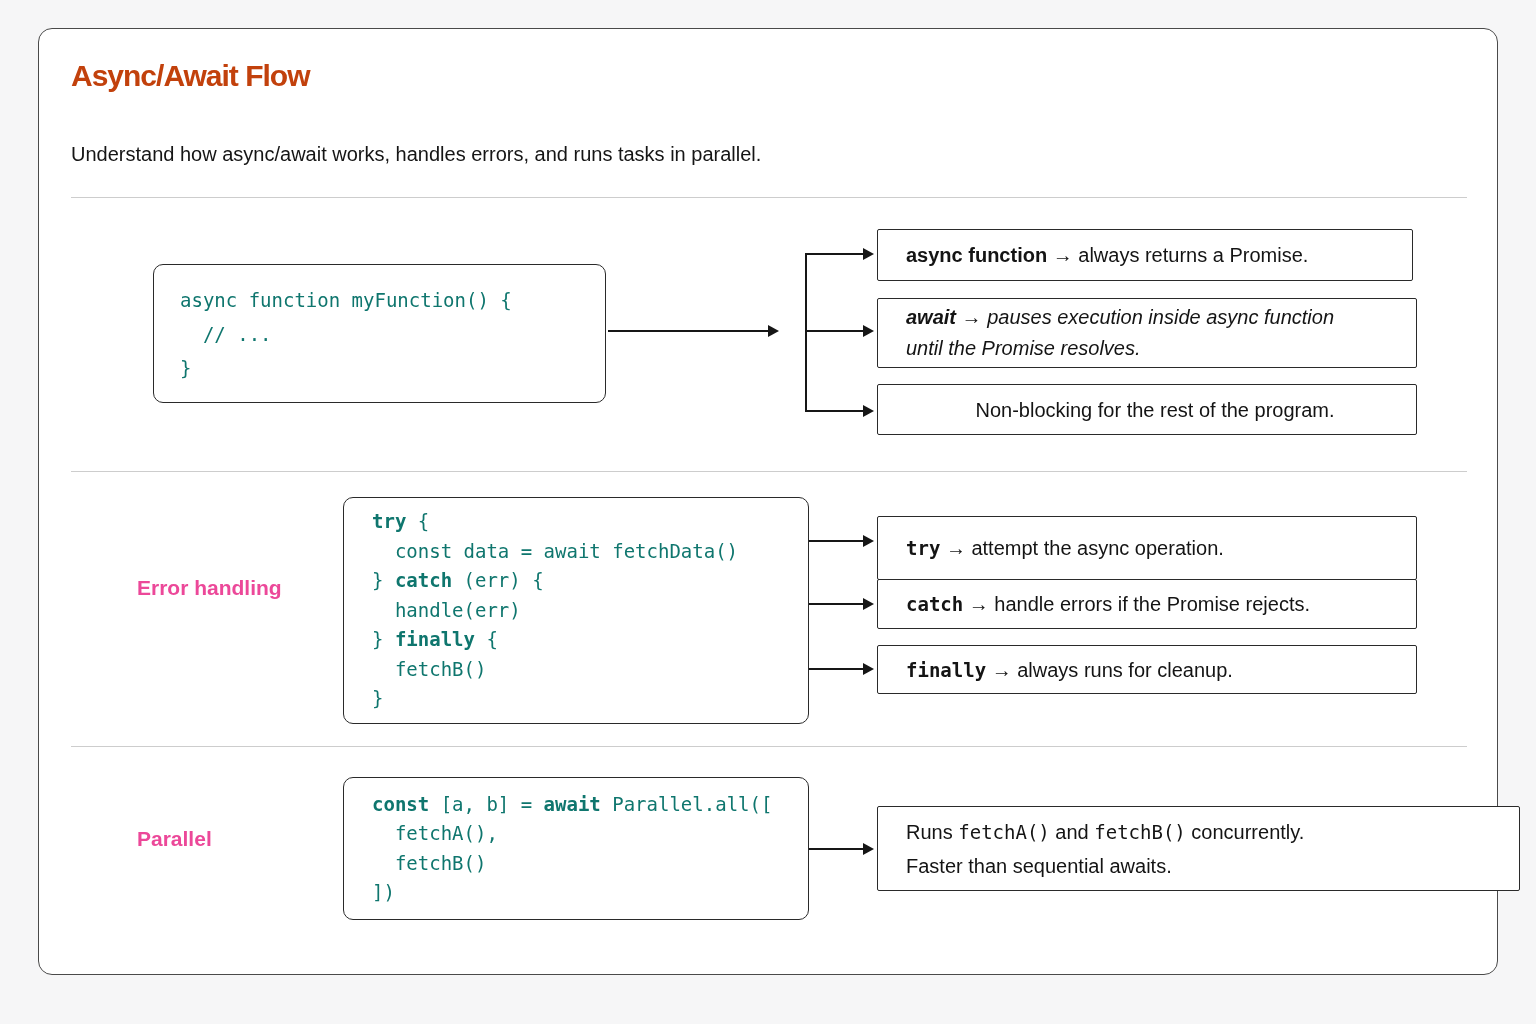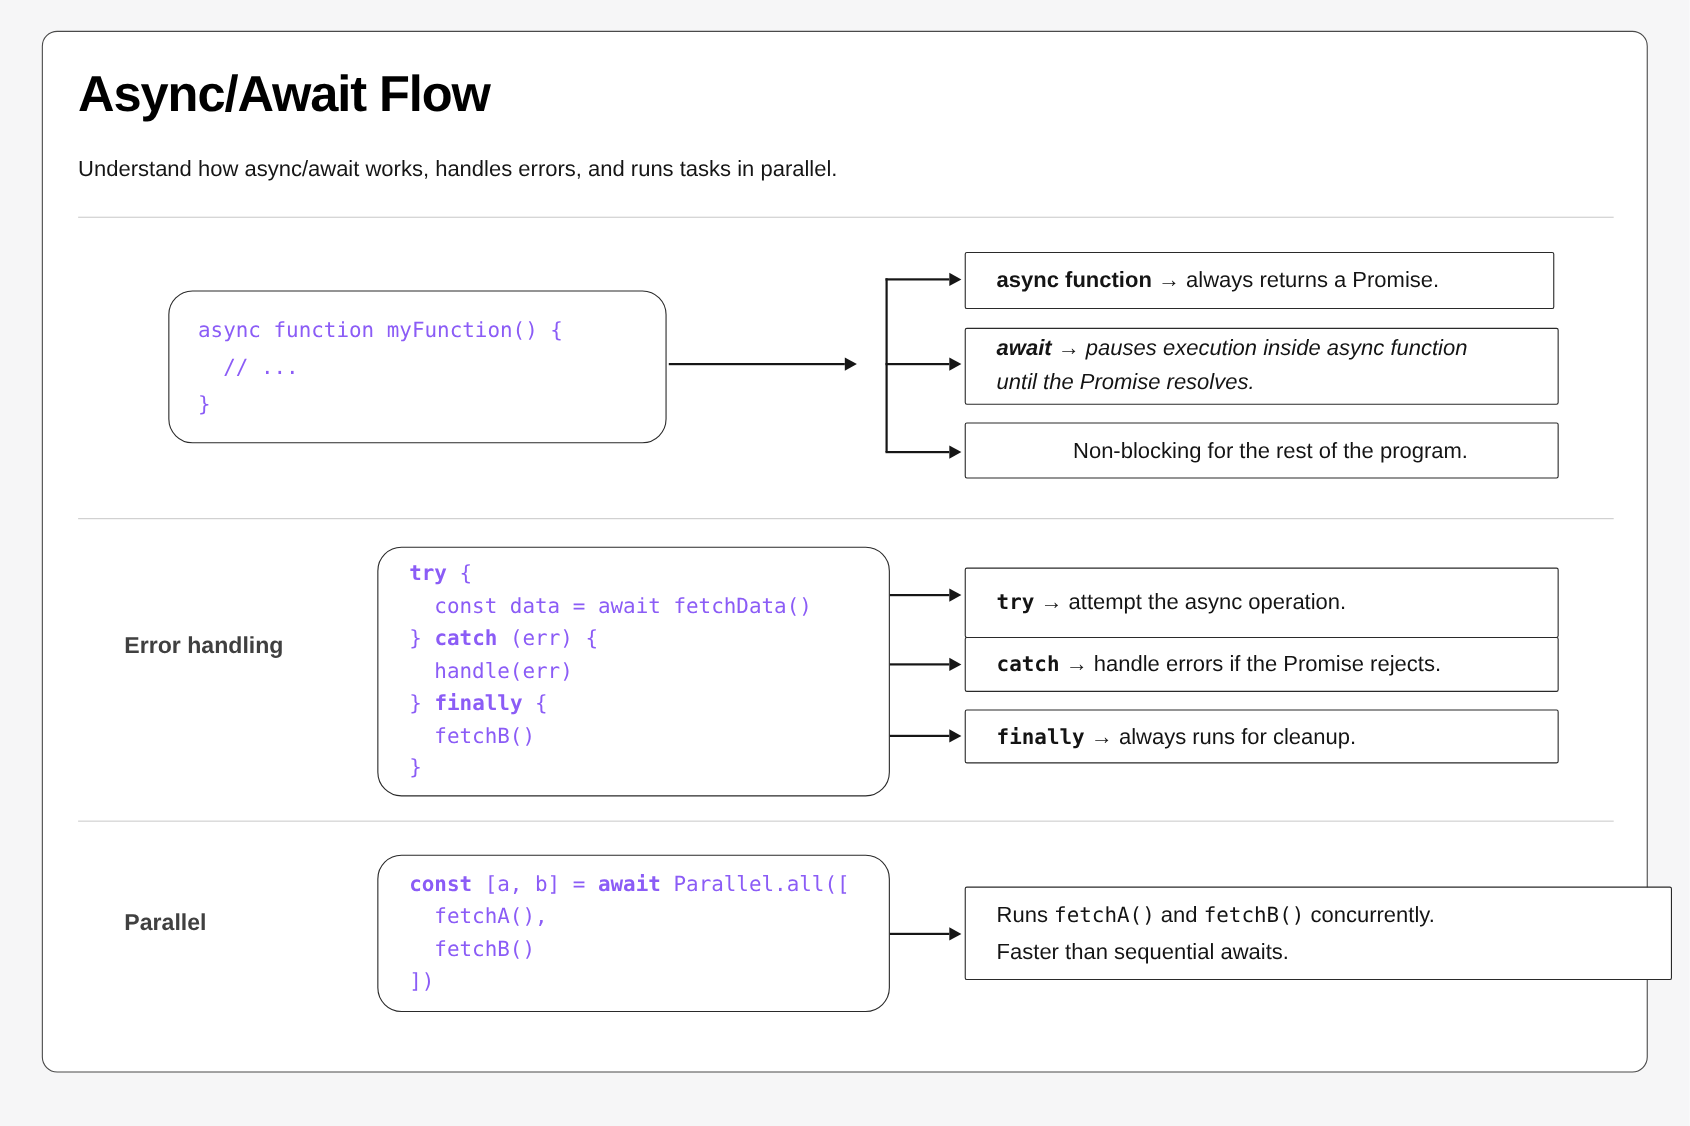--- a/index.html
+++ b/index.html
@@ -14,50 +14,50 @@
   .card{
     position:absolute;left:38px;top:28px;width:1460px;height:947px;
     background:#ffffff;
     border:1.5px solid #4a4a4a;
     border-radius:14px;
     box-sizing:border-box;
   }
   .abs{position:absolute;}
   .title{
     left:32px;top:30px;
-    font-size:46px;font-weight:700;letter-spacing:-1px;color:#000000;
+    font-size:30px;font-weight:700;letter-spacing:-1px;color:#c2410c;
     line-height:1.15;
   }
   .subtitle{
     left:32px;top:112px;
     font-size:20px;color:#151515;line-height:1.3;
   }
   .divider{
     left:32px;width:1396px;height:1px;background:#cdcdcd;
   }
   .codebox{
-    border:1.5px solid #2a2a2a;border-radius:22px;background:#fff;
+    border:1.5px solid #2a2a2a;border-radius:10px;background:#fff;
     box-sizing:border-box;
     display:flex;flex-direction:column;justify-content:center;
     font-family:"DejaVu Sans Mono","Liberation Mono",monospace;
-    font-size:19px;color:#8b5cf6;
+    font-size:19px;color:#0f766e;
   }
   .codebox .tline{white-space:pre;}
   .notebox{
     border:1.5px solid #2a2a2a;border-radius:2px;background:#fff;
     box-sizing:border-box;
     display:flex;flex-direction:column;justify-content:center;
     font-size:20px;color:#141414;
     padding-left:28px;padding-right:12px;
   }
   .sb{font-weight:700;}
   .sm{font-family:"DejaVu Sans Mono","Liberation Mono",monospace;font-size:0.95em;}
   .sbm{font-family:"DejaVu Sans Mono","Liberation Mono",monospace;font-weight:700;font-size:0.95em;}
   .seclabel{
-    font-size:21px;font-weight:700;color:#404040;
+    font-size:21px;font-weight:700;color:#ec4899;margin-left:24px;
   }
   .hline{position:absolute;height:2px;background:#161616;}
   .vline{position:absolute;width:2px;background:#161616;}
   .ahead{
     position:absolute;width:0;height:0;
     border-left:11px solid #161616;
     border-top:6px solid transparent;
     border-bottom:6px solid transparent;
   }
 </style>

